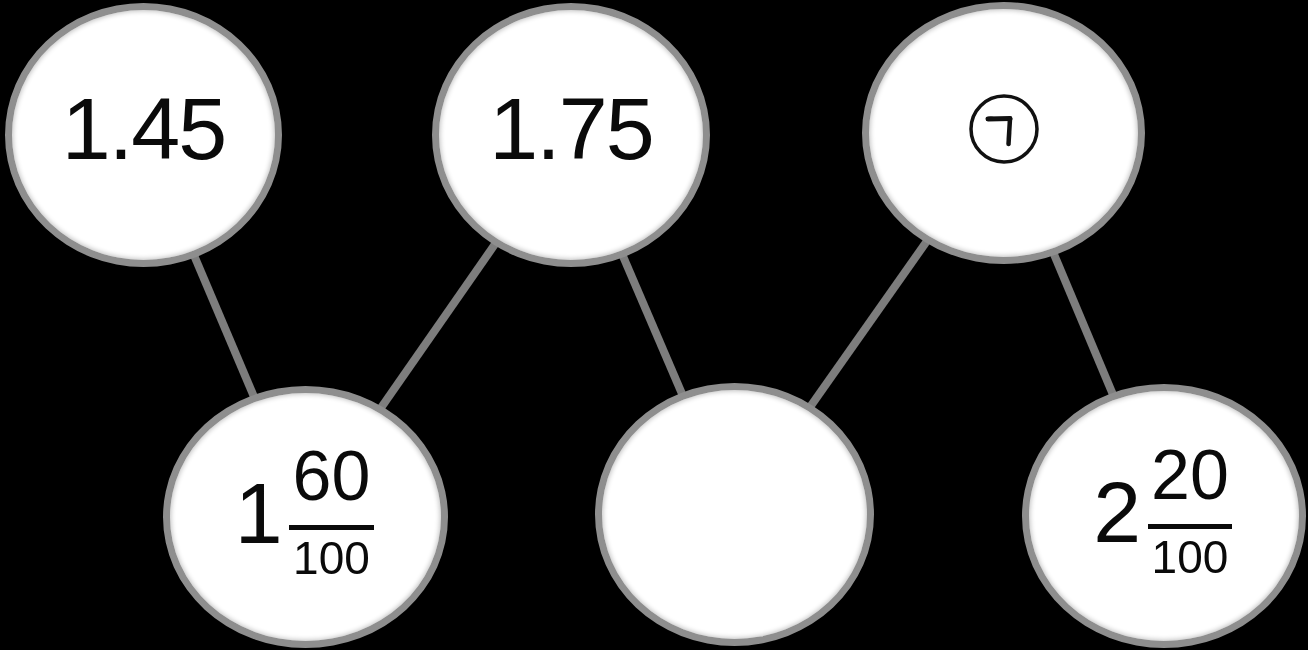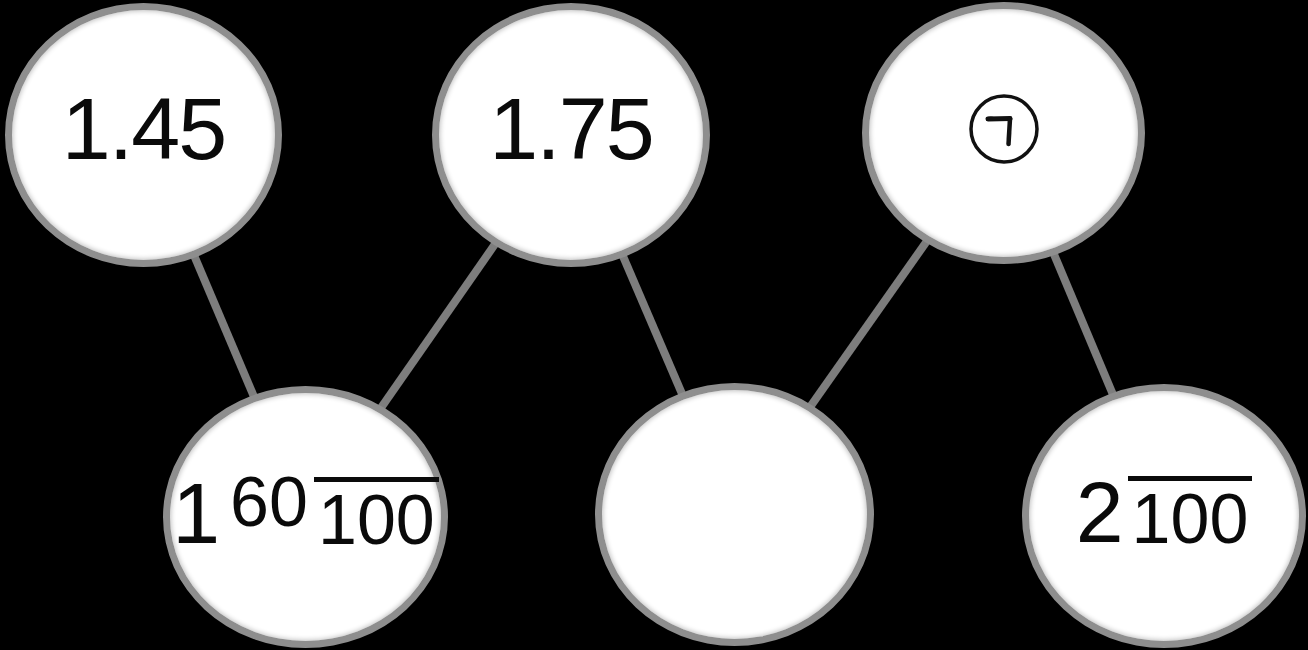--- a/index.html
+++ b/index.html
@@ -45,30 +45,30 @@
     align-items:center;
     transform:translateY(-4px);
   }
   .whole{
     font-size:86px;
     line-height:0.82;
     margin-right:4px;
   }
   .frac{
     display:inline-flex;
-    flex-direction:row;
+    flex-direction:column;
     align-items:center;
   }
   .num{
     font-size:70px;
     line-height:0.82;
     padding:0 6px 20px 6px;
   }
   .den{
-    font-size:70px;
+    font-size:46px;
     line-height:0.82;
     border-top:5px solid var(--ink);
     padding:10px 4px 0 4px;
   }
   .symbol-icon{display:block;transform:translateY(-4px);}
   .visually-hidden{
     position:absolute;width:1px;height:1px;
     overflow:hidden;clip:rect(0 0 0 0);white-space:nowrap;
   }
 </style>
@@ -113,18 +113,19 @@
     </div>
   </div>
 
   <div class="node" style="left:595px;top:383px;width:279px;height:263px;">
   </div>
 
   <div class="node" style="left:1022px;top:384px;width:284px;height:264px;">
     <div class="mixed">
       <span class="whole">2</span>
       <span class="frac">
+        <span class="num">20</span>
         <span class="den">100</span>
       </span>
     </div>
   </div>
 
 </div>
 
 </body></html>

